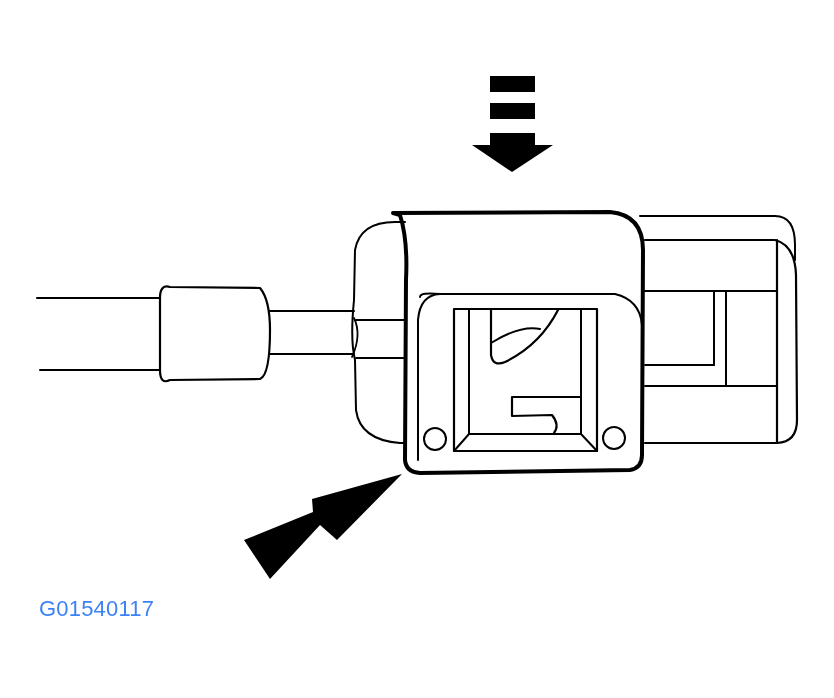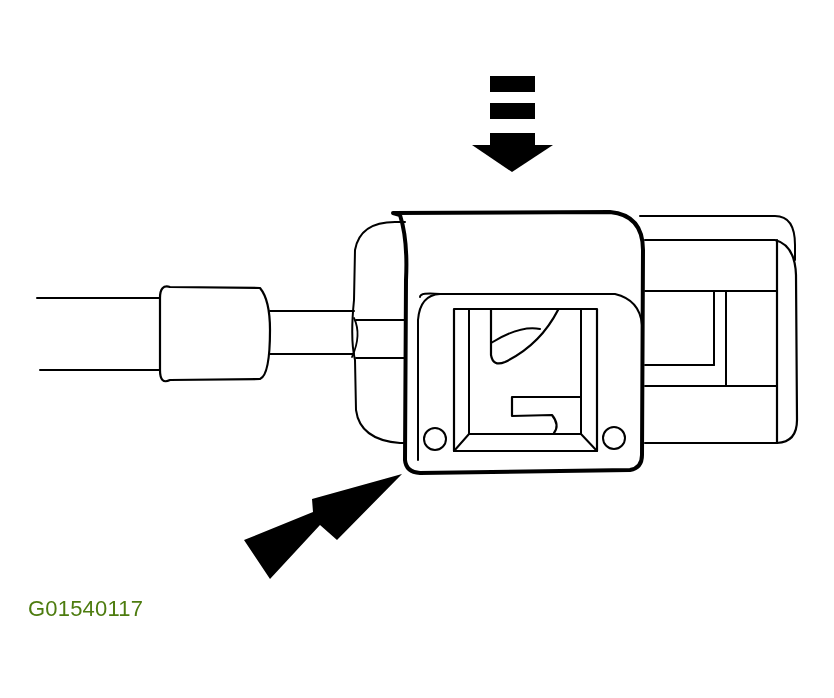--- a/index.html
+++ b/index.html
@@ -1,18 +1,18 @@
 <!DOCTYPE html>
 <html><head>
   <meta charset="utf-8">
   <style>
     html, body { margin: 0; padding: 0; background: #ffffff; }
     body { width: 834px; height: 698px; position: relative; overflow: hidden; font-family: "Liberation Sans", sans-serif; }
     #diagram { position: absolute; left: 0; top: 0; }
-    .caption { position: absolute; left: 28px; top: 596px; font-size: 22px; color: #4d7c0f; letter-spacing: 0.2px; }
+    .caption { position: absolute; left: 39px; top: 596px; font-size: 22px; color: #3b82f6; letter-spacing: 0.2px; }
   </style>
 </head>
 <body>
 
 <svg id="diagram" width="834" height="698" viewBox="0 0 834 698" xmlns="http://www.w3.org/2000/svg" fill="none" stroke="#000" stroke-linejoin="round" stroke-linecap="round">
 
   <g>
     <line x1="37" y1="298" x2="160" y2="298" stroke-width="2"></line>
     <line x1="40" y1="370" x2="160" y2="370" stroke-width="2"></line>
 

